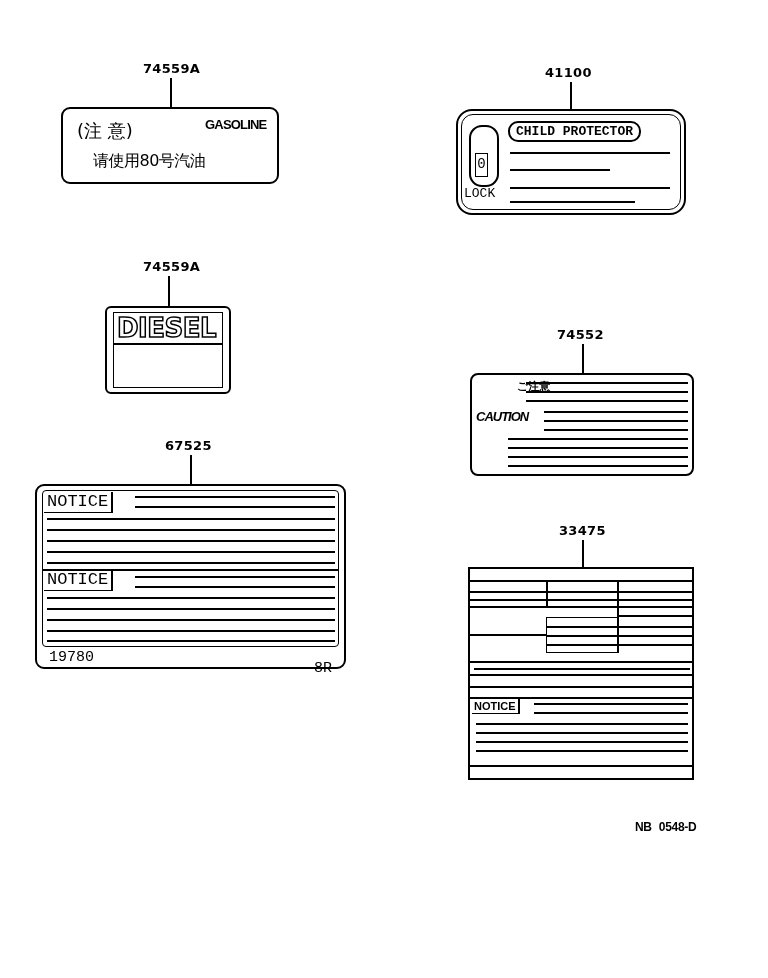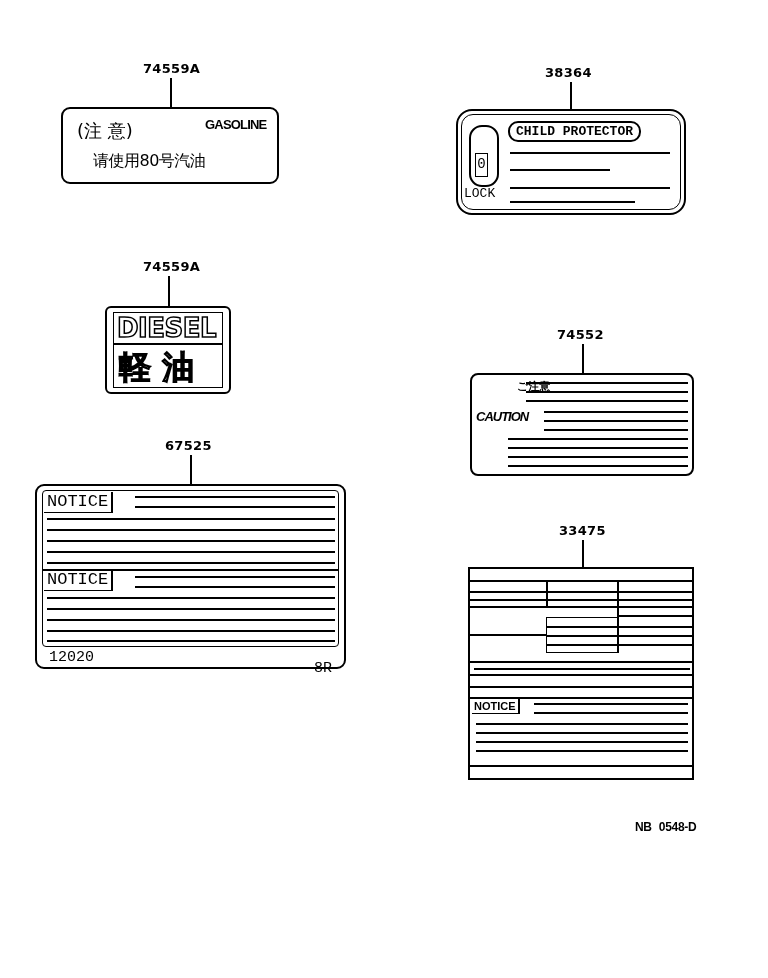--- a/index.html
+++ b/index.html
@@ -15,42 +15,41 @@
 <body>
 
 <div class="pn" style="left:143px;top:61px;">74559A</div>
 <div class="leader" style="left:170px;top:78px;height:30px;"></div>
 <div class="label-box" style="left:61px;top:107px;width:218px;height:77px;border-radius:9px;">
   <div class="abs" style="left:14px;top:10px;font-family:'DejaVu Sans',sans-serif;font-size:18px;text-align:center;">(注 意)</div>
   <div class="abs" style="left:142px;top:8px;font-size:13px;font-weight:bold;letter-spacing:-0.8px;">GASOLINE</div>
   <div class="abs" style="left:30px;top:42px;font-family:'DejaVu Sans',sans-serif;font-size:16px;letter-spacing:-0.5px;">请使用80号汽油</div>
 </div>
 
-<div class="pn" style="left:545px;top:65px;">38364</div>
+<div class="pn" style="left:545px;top:65px;">41100</div>
 <div class="leader" style="left:570px;top:82px;height:28px;"></div>
 <div class="label-box" style="left:456px;top:109px;width:230px;height:106px;border-radius:16px;">
   <div class="abs" style="left:3px;top:3px;right:3px;bottom:3px;border:1.5px solid #000;border-radius:12px;"></div>
   <div class="abs" style="left:11px;top:14px;width:26px;height:58px;border:2px solid #000;border-radius:13px;">
     <div class="abs mono" style="left:4px;top:26px;font-size:18px;line-height:20px;border:1.5px solid #000;width:11px;height:22px;text-align:center;font-size:14px;">0</div>
   </div>
   <div class="abs mono" style="left:6px;top:75px;font-size:13px;">LOCK</div>
   <div class="abs mono" style="left:50px;top:10px;padding:0 6px;border:2px solid #000;border-radius:10px;font-size:13px;font-weight:bold;line-height:17px;">CHILD PROTECTOR</div>
   <div class="hline" style="left:52px;top:41px;width:160px;"></div>
   <div class="hline" style="left:52px;top:58px;width:100px;"></div>
   <div class="hline" style="left:52px;top:76px;width:160px;"></div>
   <div class="hline" style="left:52px;top:90px;width:125px;"></div>
 </div>
 
 <div class="pn" style="left:143px;top:259px;">74559A</div>
 <div class="leader" style="left:168px;top:276px;height:31px;"></div>
 <div class="label-box" style="left:105px;top:306px;width:126px;height:88px;border-radius:6px;">
   <div class="abs" style="left:6px;top:4px;right:6px;bottom:4px;border:1.5px solid #000;"></div>
   <div class="abs" style="left:10px;top:5px;font-family:'DejaVu Sans',sans-serif;font-size:26px;font-weight:bold;color:#fff;-webkit-text-stroke:1.5px #000;letter-spacing:-0.5px;">DIESEL</div>
   <div class="abs" style="left:6px;top:35px;right:6px;height:1.5px;background:#000;"></div>
-  <div class="abs" style="left:12px;top:38px;font-family:'DejaVu Sans',sans-serif;font-size:32px;font-weight:bold;color:#fff;-webkit-text-stroke:1.2px #000;">軽 油</div>
 </div>
 
 <div class="pn" style="left:557px;top:327px;">74552</div>
 <div class="leader" style="left:582px;top:344px;height:30px;"></div>
 <div class="label-box" style="left:470px;top:373px;width:224px;height:103px;border-radius:8px;">
   <div class="abs" style="left:4px;top:4px;font-family:'DejaVu Sans',sans-serif;font-size:11px;font-weight:bold;margin-left:41px;">ご注意</div>
   <div class="abs" style="left:4px;top:34px;font-size:13px;font-weight:bold;font-style:italic;letter-spacing:-1px;">CAUTION</div>
   <div class="hline" style="left:54px;top:7px;width:162px;"></div>
   <div class="hline" style="left:54px;top:16px;width:162px;"></div>
   <div class="hline" style="left:54px;top:25px;width:162px;"></div>
@@ -77,21 +76,21 @@
   <div class="hline" style="left:10px;top:76px;width:288px;"></div>
   <div class="abs" style="left:5px;top:83px;right:5px;height:1.5px;background:#000;"></div>
   <div class="abs mono" style="left:7px;top:84px;padding:0 3px;border-right:2px solid #000;border-bottom:1.5px solid #000;font-size:17px;line-height:20px;">NOTICE</div>
   <div class="hline" style="left:98px;top:90px;width:200px;"></div>
   <div class="hline" style="left:98px;top:100px;width:200px;"></div>
   <div class="hline" style="left:10px;top:111px;width:288px;"></div>
   <div class="hline" style="left:10px;top:122px;width:288px;"></div>
   <div class="hline" style="left:10px;top:133px;width:288px;"></div>
   <div class="hline" style="left:10px;top:144px;width:288px;"></div>
   <div class="hline" style="left:10px;top:154px;width:288px;"></div>
-  <div class="abs mono" style="left:12px;top:163px;font-size:15px;line-height:17px;">12020</div>
+  <div class="abs mono" style="left:12px;top:163px;font-size:15px;line-height:17px;">19780</div>
   <div class="abs mono" style="right:12px;top:163px;font-size:15px;line-height:17px;margin-top:11px;">8R</div>
 </div>
 
 <div class="pn" style="left:559px;top:523px;">33475</div>
 <div class="leader" style="left:582px;top:540px;height:28px;"></div>
 <div class="label-box" style="left:468px;top:567px;width:226px;height:213px;">
 
   <div class="hline" style="left:0;top:11px;width:224px;"></div>
   <div class="hline" style="left:0;top:22px;width:224px;"></div>
   <div class="hline" style="left:0;top:30px;width:224px;"></div>

